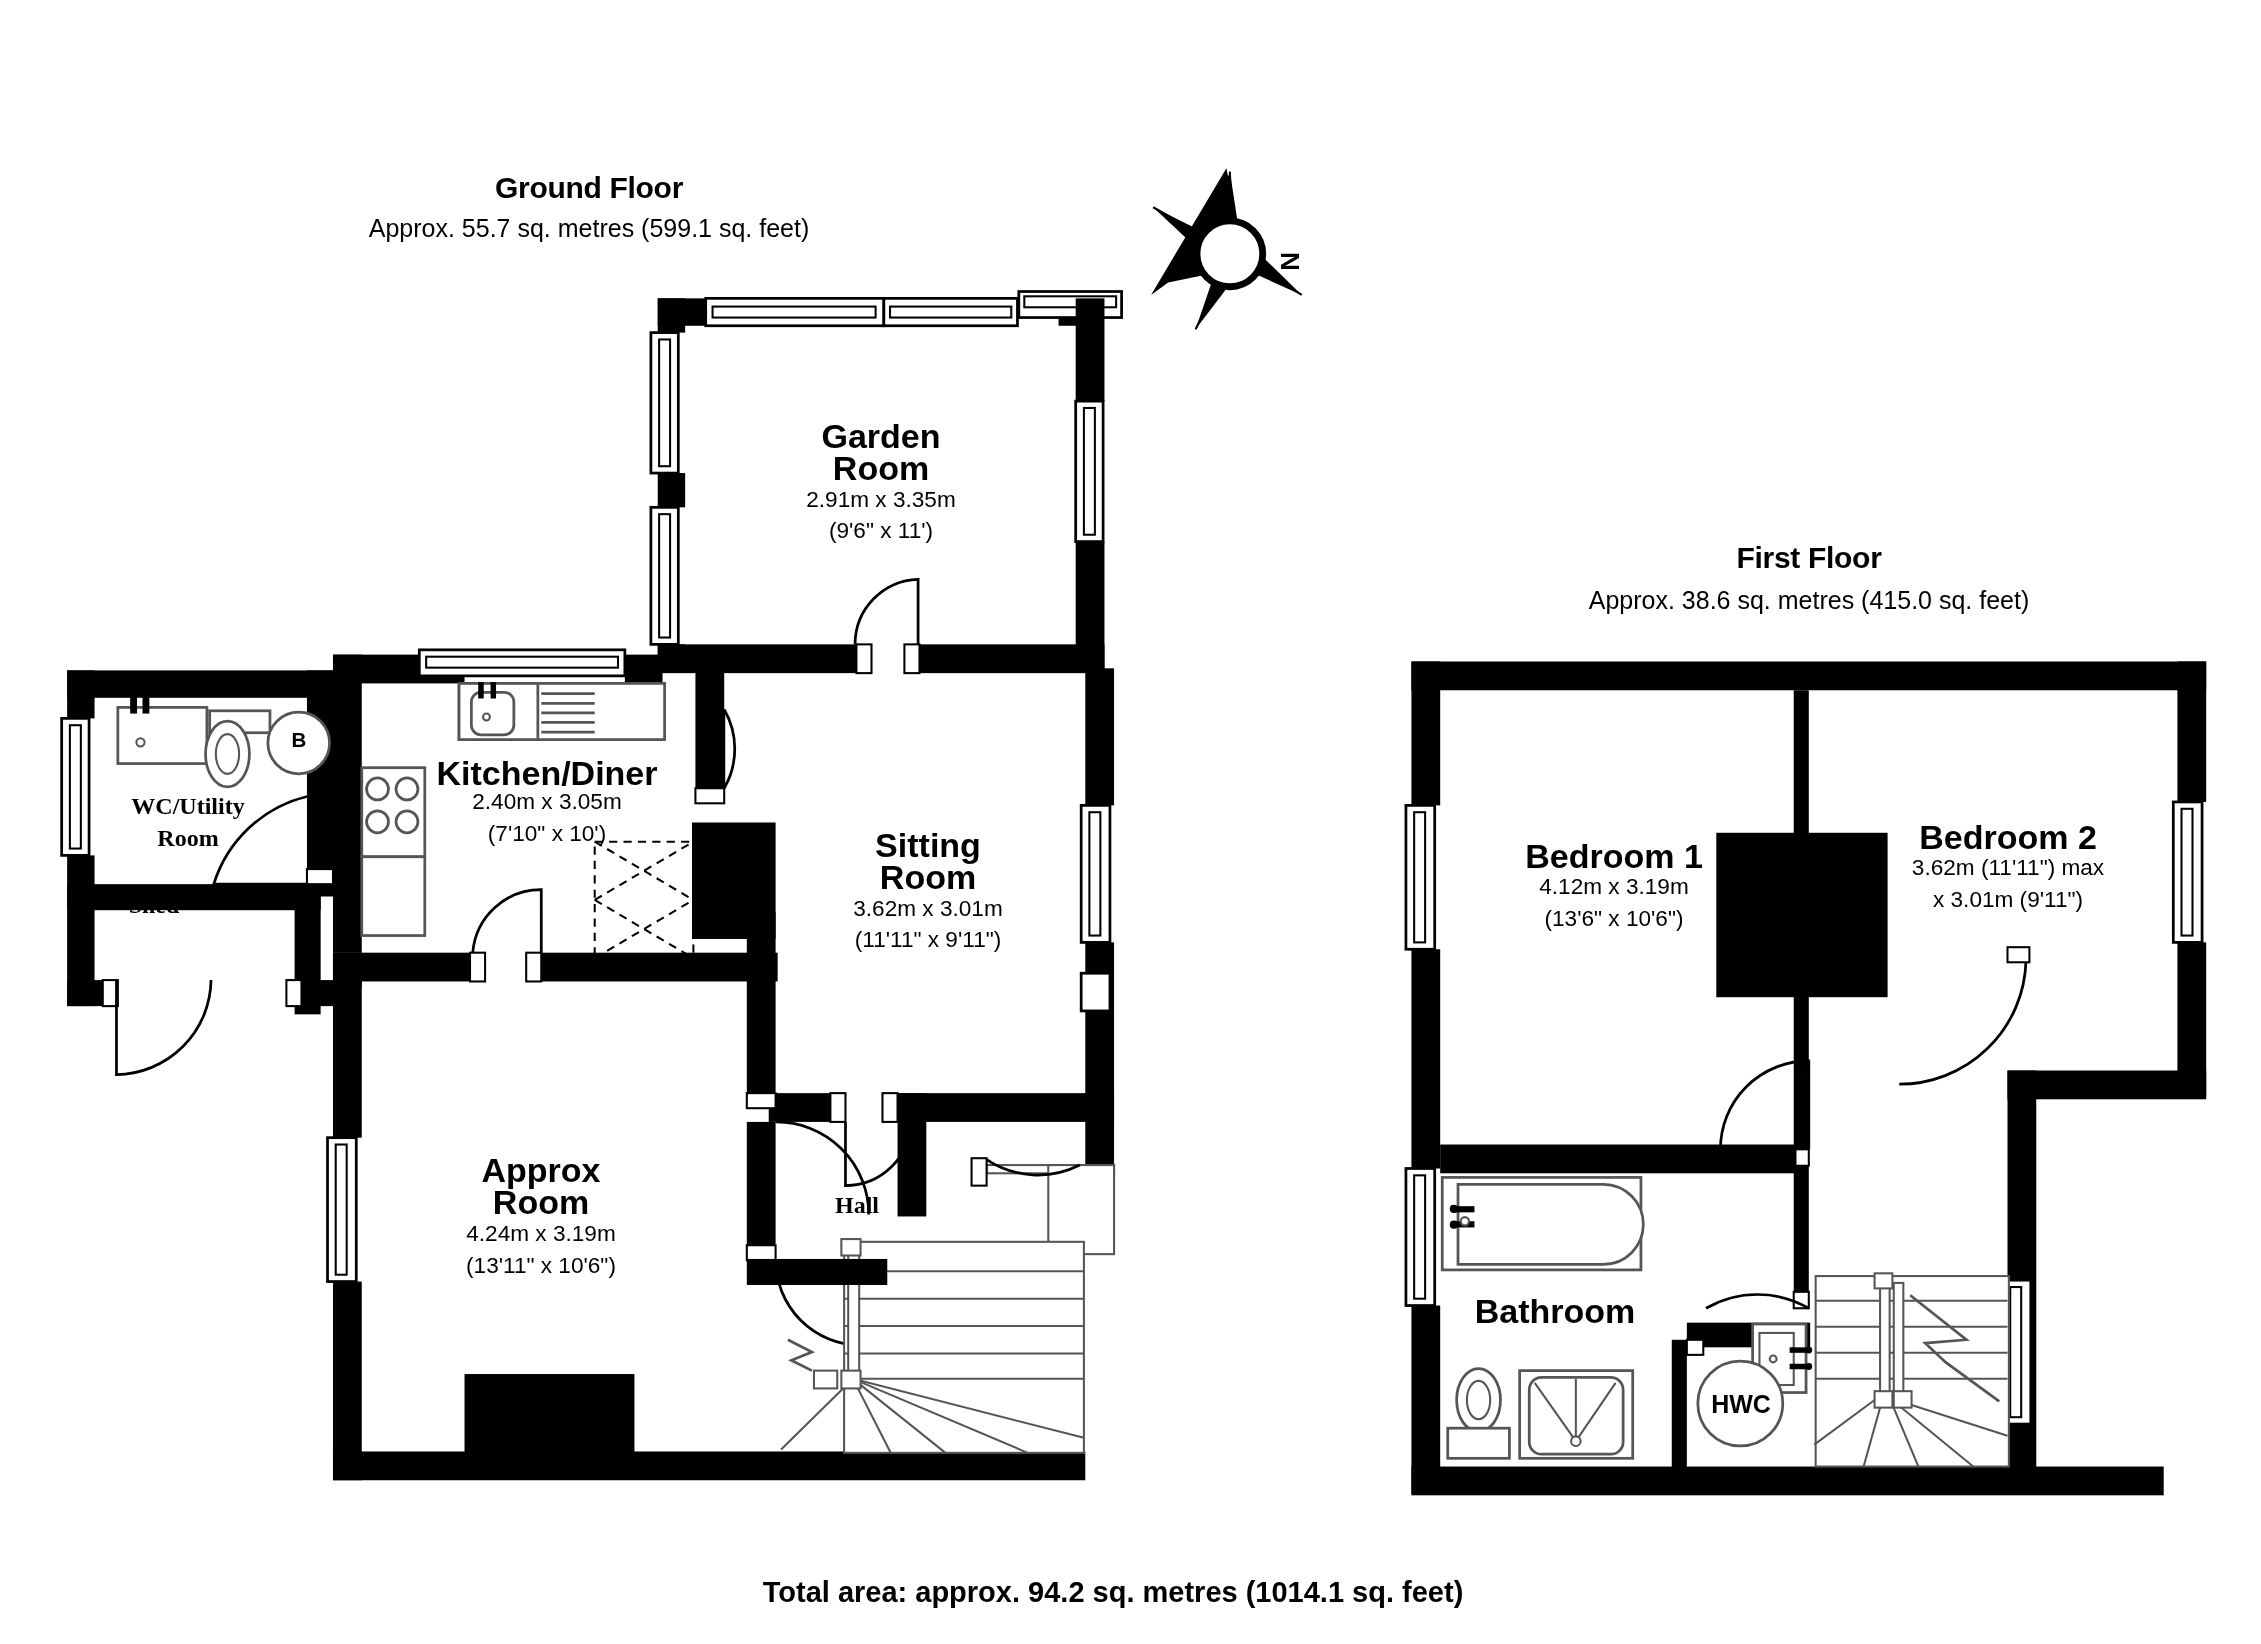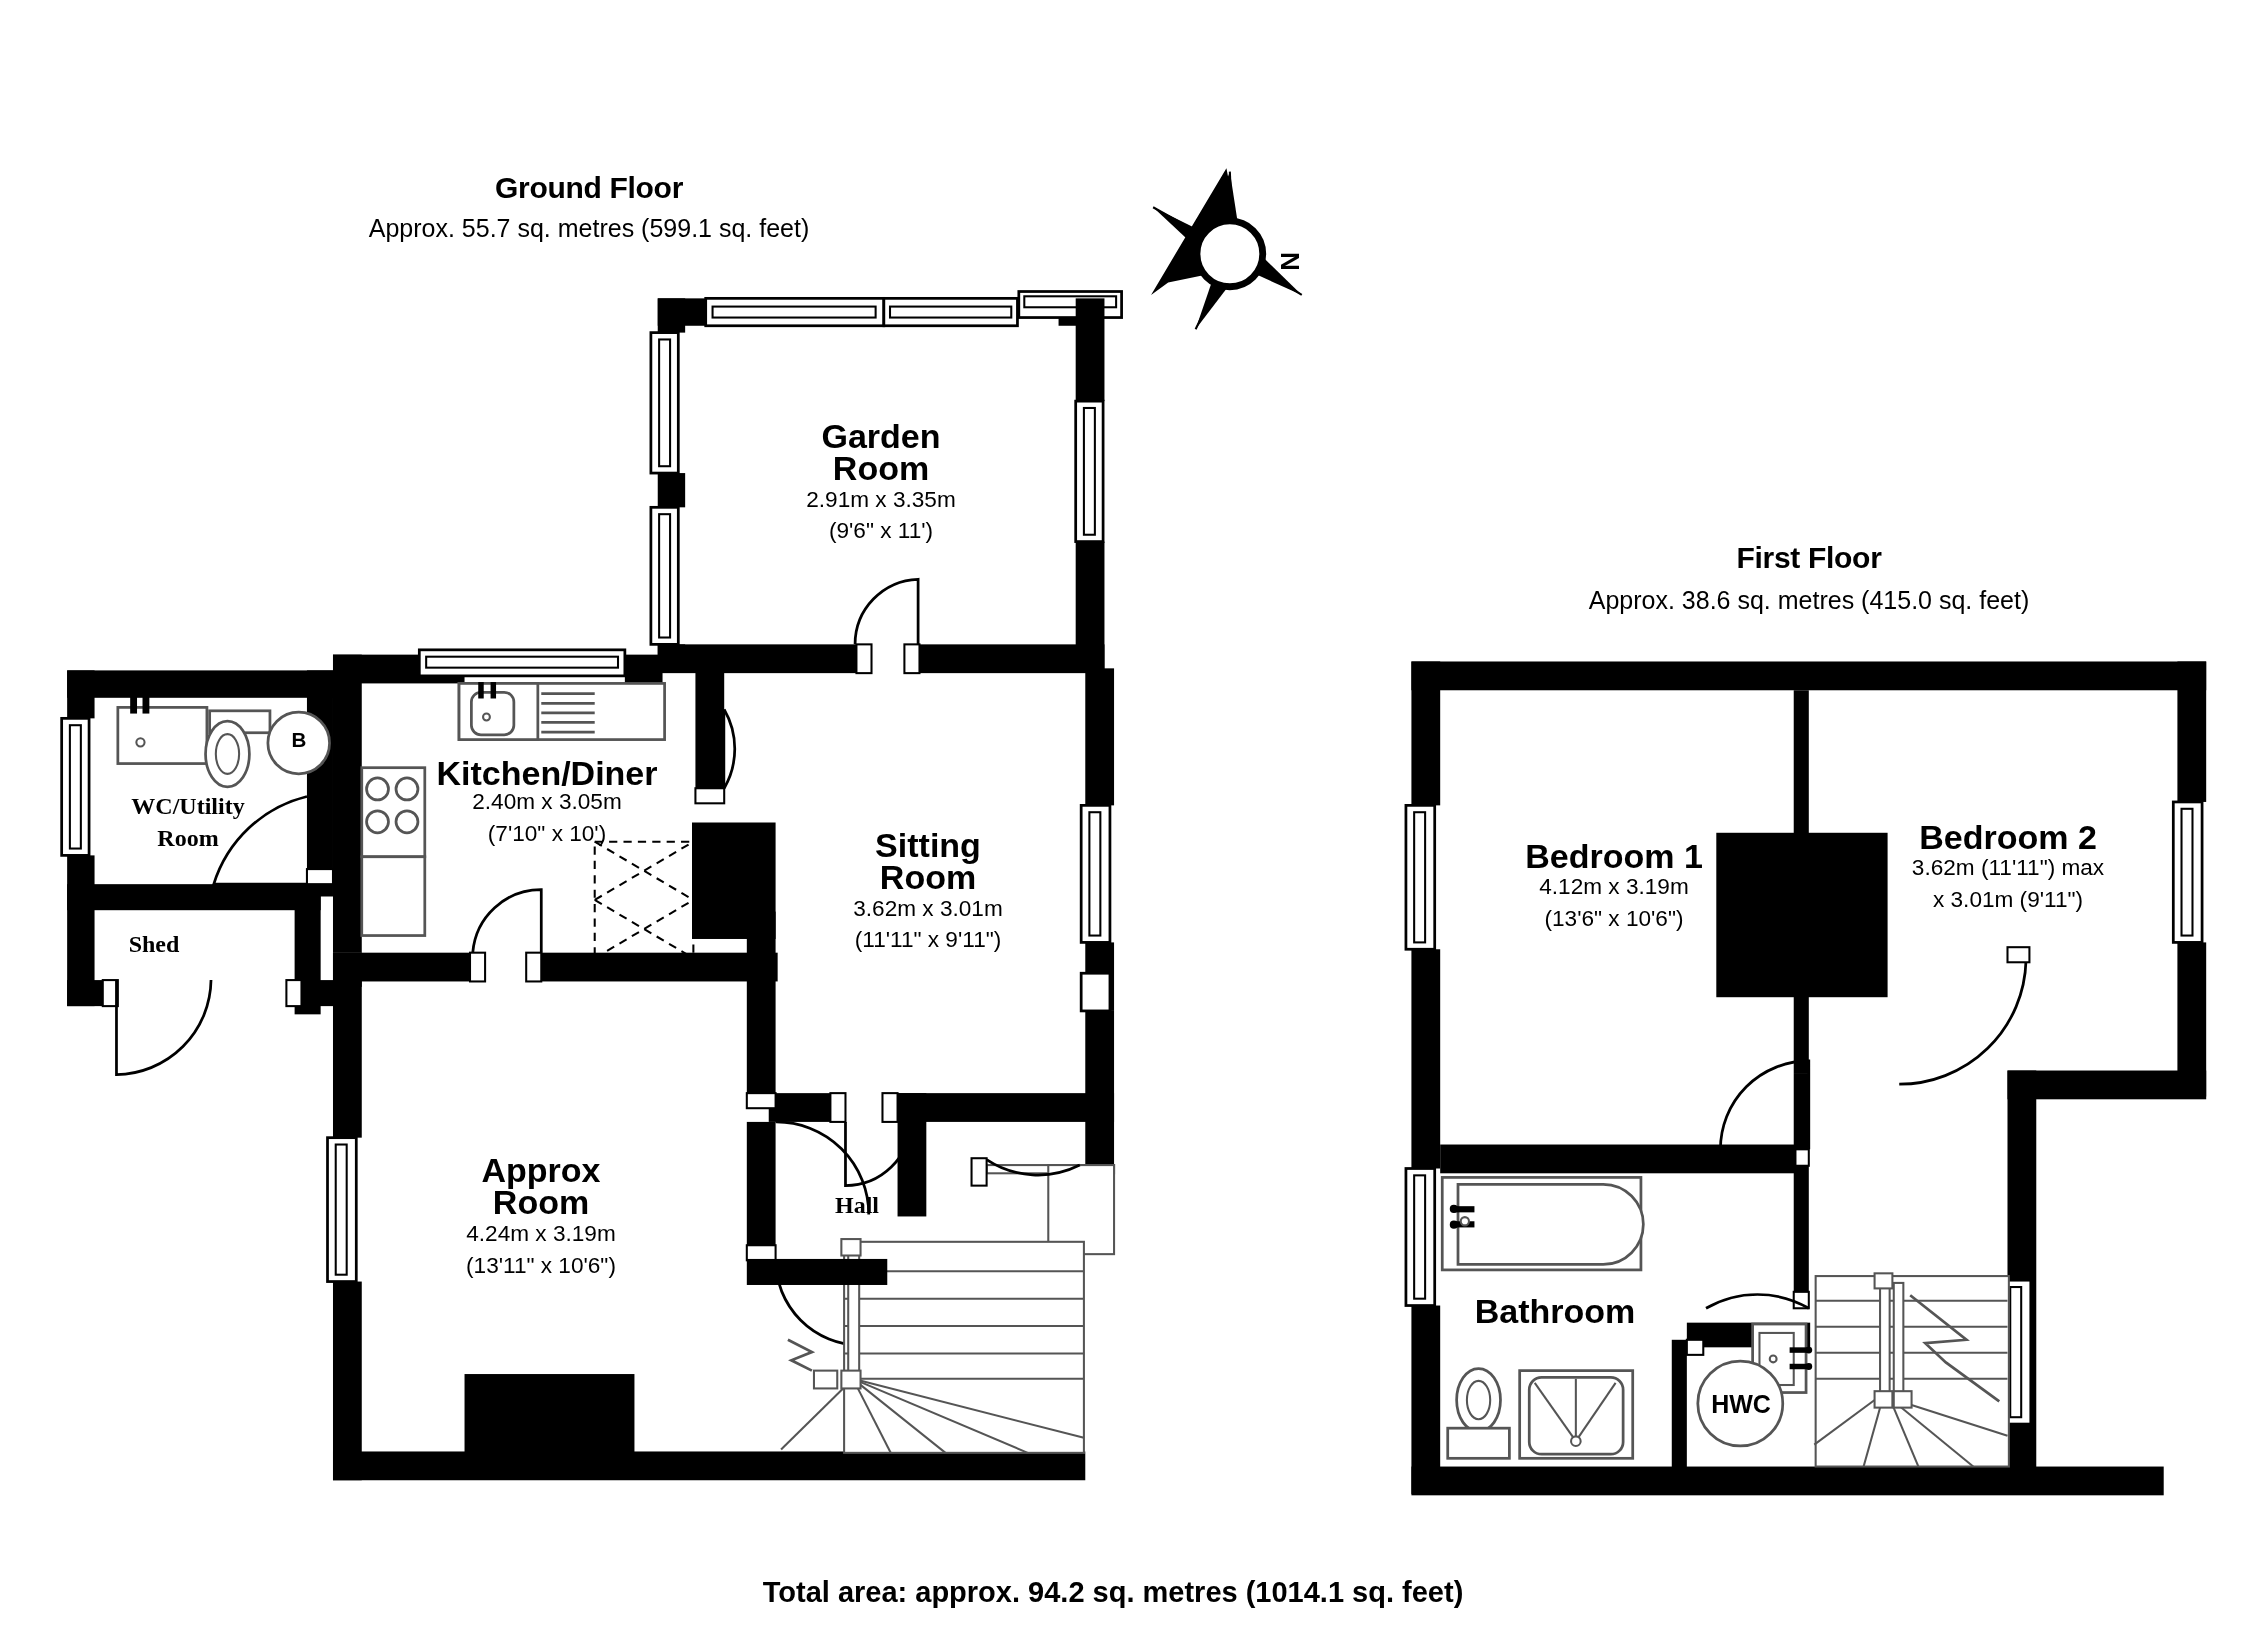--- a/index.html
+++ b/index.html
@@ -399,21 +399,21 @@
 <div class="lbl room-dim ctr" style="left:928px;top:927px;">(11'11" x 9'11")</div>
 
 <div class="lbl room-name ctr" style="left:541px;top:1151px;">Approx</div>
 <div class="lbl room-name ctr" style="left:541px;top:1183px;">Room</div>
 <div class="lbl room-dim ctr" style="left:541px;top:1221px;">4.24m x 3.19m</div>
 <div class="lbl room-dim ctr" style="left:541px;top:1253px;">(13'11" x 10'6")</div>
 
 <div class="lbl room-name-sm ctr" style="left:188px;top:793px;">WC/Utility</div>
 <div class="lbl room-name-sm ctr" style="left:188px;top:825px;">Room</div>
 
-<div class="lbl room-name-sm ctr" style="left:154px;top:931px;">Shed</div>
+<div class="lbl room-name-sm ctr" style="left:154px;top:892px;">Shed</div>
 
 <div class="lbl room-name-sm ctr" style="left:857px;top:1192px;">Hall</div>
 
 <div class="lbl tiny ctr" style="left:299px;top:728px;">B</div>
 
 <div class="lbl room-name ctr" style="left:1614px;top:837px;">Bedroom 1</div>
 <div class="lbl room-dim ctr" style="left:1614px;top:874px;">4.12m x 3.19m</div>
 <div class="lbl room-dim ctr" style="left:1614px;top:906px;">(13'6" x 10'6")</div>
 
 <div class="lbl room-name ctr" style="left:2008px;top:818px;">Bedroom 2</div>

